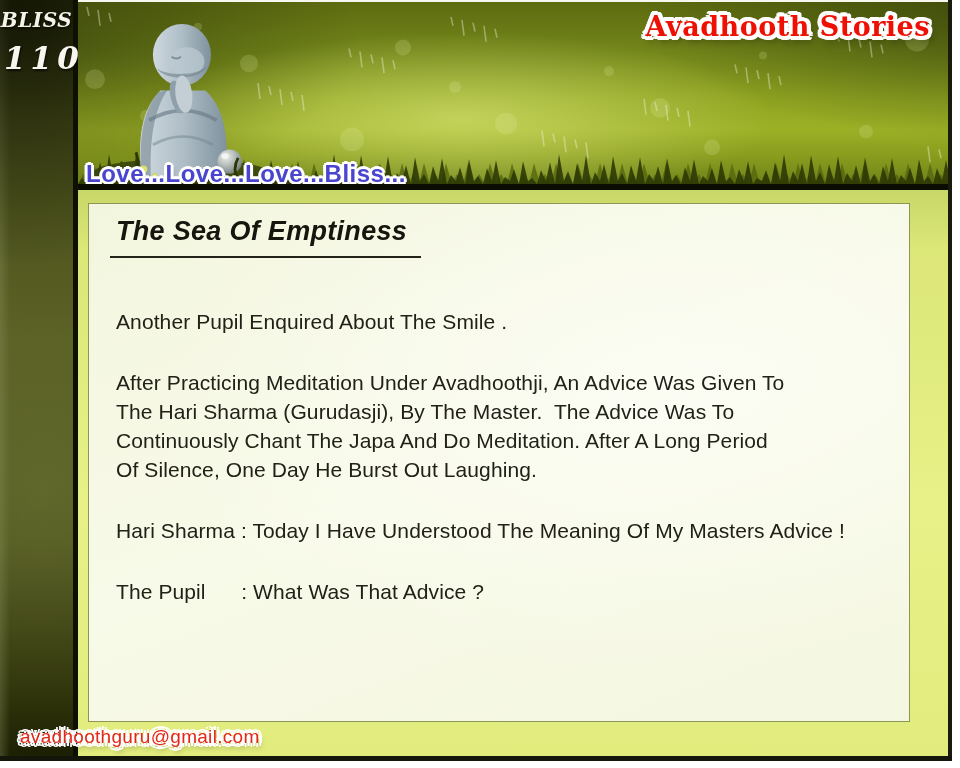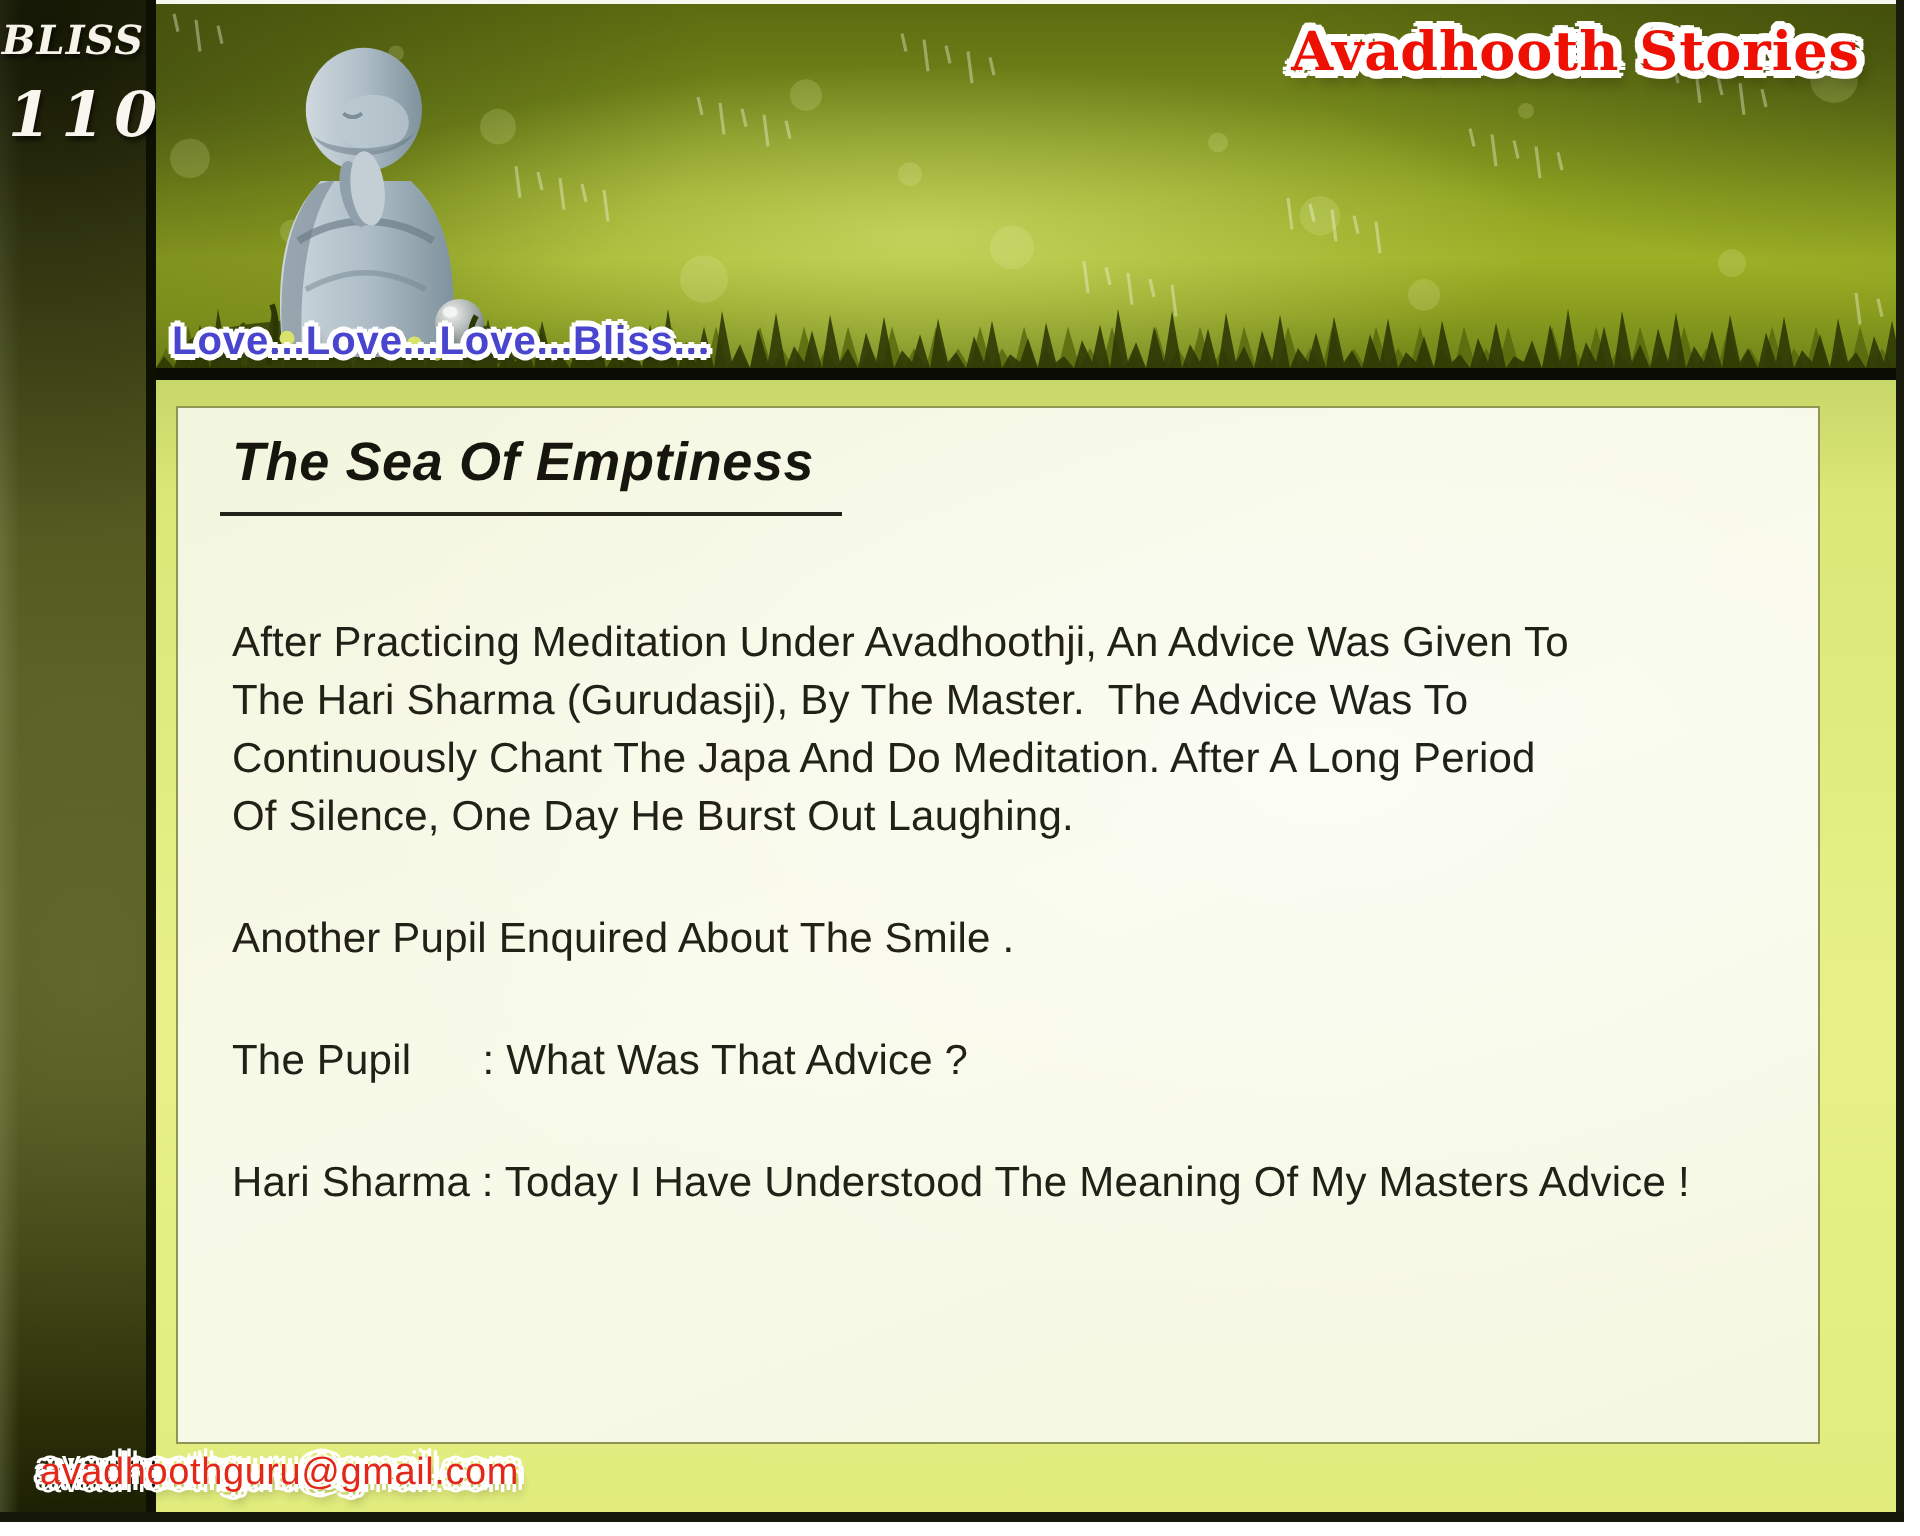--- a/index.html
+++ b/index.html
@@ -52,21 +52,21 @@
     font-family:"DejaVu Serif", serif; font-weight:bold;
     font-size:27px; color:#ee1002; letter-spacing:0.5px; white-space:pre;
     text-shadow:
       -3px -3px 0 #fff, 3px -3px 0 #fff, -3px 3px 0 #fff, 3px 3px 0 #fff,
       -4px 0 0 #fff, 4px 0 0 #fff, 0 -4px 0 #fff, 0 4px 0 #fff,
       -2px -4px 0 #fff, 2px 4px 0 #fff, 4px -2px 0 #fff, -4px 2px 0 #fff,
       3px 6px 7px rgba(35,35,8,0.55);
   }
   .love-caption {
     position:absolute; left:8px; top:158px;
-    font-weight:bold; font-size:20px; color:#4945cf; letter-spacing:0.5px; white-space:pre;
+    font-weight:bold; font-size:24px; color:#4945cf; letter-spacing:0.5px; white-space:pre;
     text-shadow:
       -2px -2px 0 #fff, 2px -2px 0 #fff, -2px 2px 0 #fff, 2px 2px 0 #fff,
       -3px 0 0 #fff, 3px 0 0 #fff, 0 -3px 0 #fff, 0 3px 0 #fff,
       2px 4px 4px rgba(35,35,8,0.45);
   }
 
   
   .main-frame {
     position:absolute; left:78px; top:190px; width:874px; height:570px;
     background:linear-gradient(180deg, #c7d768 0%, #dbe777 10%, #e7f188 55%, #e1ec7d 100%);
@@ -228,33 +228,33 @@
     <div class="love-caption">Love...Love...Love...Bliss...</div>
   </div>
 
   <div class="main-frame">
     <div class="panel">
       <div class="title-row">
         <span class="panel-title">The Sea Of Emptiness</span>
       </div>
       <div class="body-text">
         <div class="para">
+          <div class="line">Another Pupil Enquired About The Smile .</div>
+        </div>
+        <div class="para">
           <div class="line">After Practicing Meditation Under Avadhoothji, An Advice Was Given To</div>
           <div class="line">The Hari Sharma (Gurudasji), By The Master.  The Advice Was To</div>
           <div class="line">Continuously Chant The Japa And Do Meditation. After A Long Period</div>
           <div class="line">Of Silence, One Day He Burst Out Laughing.</div>
         </div>
         <div class="para">
-          <div class="line">Another Pupil Enquired About The Smile .</div>
+          <div class="line">Hari Sharma : Today I Have Understood The Meaning Of My Masters Advice !</div>
         </div>
         <div class="para">
           <div class="line">The Pupil      : What Was That Advice ?</div>
-        </div>
-        <div class="para">
-          <div class="line">Hari Sharma : Today I Have Understood The Meaning Of My Masters Advice !</div>
         </div>
       </div>
     </div>
   </div>
 
   <div class="email">avadhoothguru@gmail.com</div>
 
   <div class="right-border"></div>
   <div class="bottom-border"></div>
 </div>

